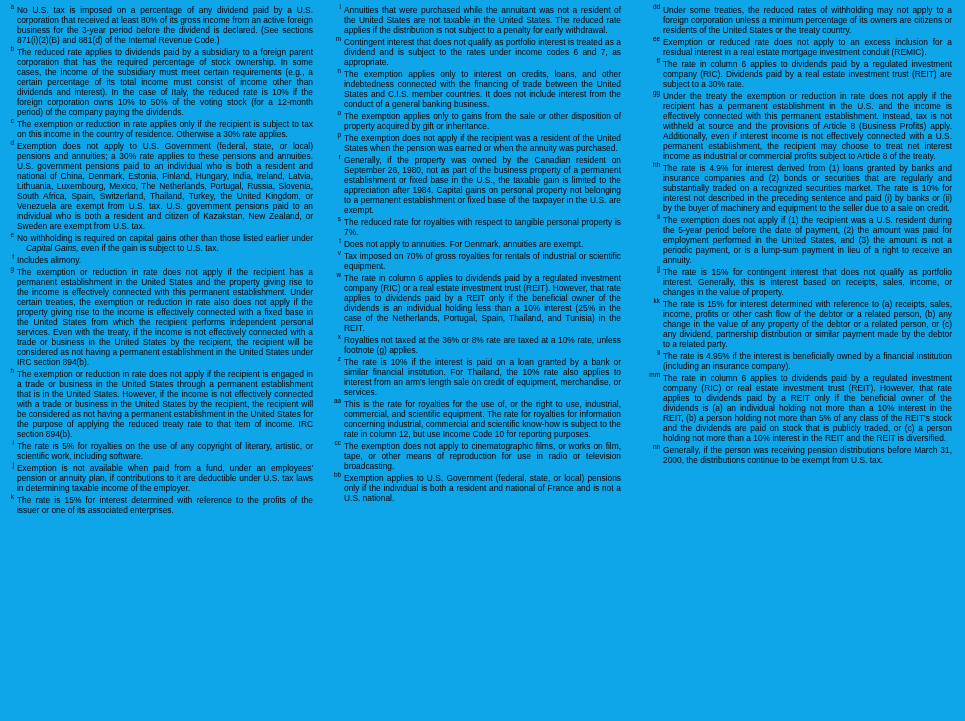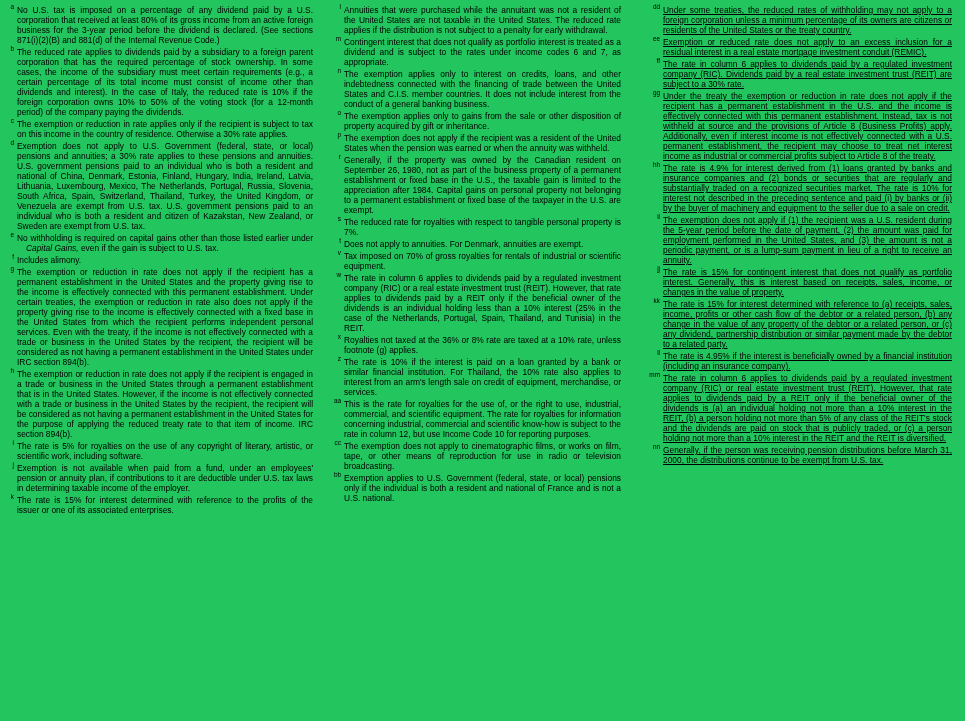--- a/index.html
+++ b/index.html
@@ -4,36 +4,36 @@
 <style>
   html, body {
     margin: 0;
     padding: 0;
     background: #ffffff;
   }
   .page {
     position: relative;
     width: 965px;
     height: 721px;
-    background: #22c55e;
+    background: #0ea5e9;
     overflow: hidden;
     font-family: "Liberation Sans", "DejaVu Sans", sans-serif;
     color: #000000;
   }
   .col {
     position: absolute;
     top: 5px;
     font-size: 8.4px;
     line-height: 10px;
     text-align: justify;
     letter-spacing: 0;
   }
   .col-1 { left: 17px;  width: 296px; }
   .col-2 { left: 344px; width: 277px; }
-  .col-3 { left: 663px; width: 289px; text-decoration: underline; }
+  .col-3 { left: 663px; width: 289px; }
   .footnote {
     position: relative;
     margin: 0 0 2px 0;
   }
   .marker {
     position: absolute;
     right: 100%;
     margin-right: 3px;
     top: -1px;
     font-size: 6.4px;
@@ -57,21 +57,21 @@
       <div class="footnote"><span class="marker">h</span><span>The exemption or reduction in rate does not apply if the recipient is engaged in a trade or business in the United States through a permanent establishment that is in the United States. However, if the income is not effectively connected with a trade or business in the United States by the recipient, the recipient will be considered as not having a permanent establishment in the United States for the purpose of applying the reduced treaty rate to that item of income. IRC section 894(b).</span></div>
       <div class="footnote"><span class="marker">i</span><span>The rate is 5% for royalties on the use of any copyright of literary, artistic, or scientific work, including software.</span></div>
       <div class="footnote"><span class="marker">j</span><span>Exemption is not available when paid from a fund, under an employees' pension or annuity plan, if contributions to it are deductible under U.S. tax laws in determining taxable income of the employer.</span></div>
       <div class="footnote"><span class="marker">k</span><span>The rate is 15% for interest determined with reference to the profits of the issuer or one of its associated enterprises.</span></div>
     </div>
   <div class="col col-2">
       <div class="footnote"><span class="marker">l</span><span>Annuities that were purchased while the annuitant was not a resident of the United States are not taxable in the United States. The reduced rate applies if the distribution is not subject to a penalty for early withdrawal.</span></div>
       <div class="footnote"><span class="marker">m</span><span>Contingent interest that does not qualify as portfolio interest is treated as a dividend and is subject to the rates under income codes 6 and 7, as appropriate.</span></div>
       <div class="footnote"><span class="marker">n</span><span>The exemption applies only to interest on credits, loans, and other indebtedness connected with the financing of trade between the United States and C.I.S. member countries. It does not include interest from the conduct of a general banking business.</span></div>
       <div class="footnote"><span class="marker">o</span><span>The exemption applies only to gains from the sale or other disposition of property acquired by gift or inheritance.</span></div>
-      <div class="footnote"><span class="marker">p</span><span>The exemption does not apply if the recipient was a resident of the United States when the pension was earned or when the annuity was withheld.</span></div>
+      <div class="footnote"><span class="marker">p</span><span>The exemption does not apply if the recipient was a resident of the United States when the pension was earned or when the annuity was purchased.</span></div>
       <div class="footnote"><span class="marker">r</span><span>Generally, if the property was owned by the Canadian resident on September 26, 1980, not as part of the business property of a permanent establishment or fixed base in the U.S., the taxable gain is limited to the appreciation after 1984. Capital gains on personal property not belonging to a permanent establishment or fixed base of the taxpayer in the U.S. are exempt.</span></div>
       <div class="footnote"><span class="marker">s</span><span>The reduced rate for royalties with respect to tangible personal property is 7%.</span></div>
       <div class="footnote"><span class="marker">t</span><span>Does not apply to annuities. For Denmark, annuities are exempt.</span></div>
       <div class="footnote"><span class="marker">v</span><span>Tax imposed on 70% of gross royalties for rentals of industrial or scientific equipment.</span></div>
       <div class="footnote"><span class="marker">w</span><span>The rate in column 6 applies to dividends paid by a regulated investment company (RIC) or a real estate investment trust (REIT). However, that rate applies to dividends paid by a REIT only if the beneficial owner of the dividends is an individual holding less than a 10% interest (25% in the case of the Netherlands, Portugal, Spain, Thailand, and Tunisia) in the REIT.</span></div>
       <div class="footnote"><span class="marker">x</span><span>Royalties not taxed at the 36% or 8% rate are taxed at a 10% rate, unless footnote (g) applies.</span></div>
       <div class="footnote"><span class="marker">z</span><span>The rate is 10% if the interest is paid on a loan granted by a bank or similar financial institution. For Thailand, the 10% rate also applies to interest from an arm's length sale on credit of equipment, merchandise, or services.</span></div>
       <div class="footnote"><span class="marker">aa</span><span>This is the rate for royalties for the use of, or the right to use, industrial, commercial, and scientific equipment. The rate for royalties for information concerning industrial, commercial and scientific know-how is subject to the rate in column 12, but use Income Code 10 for reporting purposes.</span></div>
       <div class="footnote"><span class="marker">cc</span><span>The exemption does not apply to cinematographic films, or works on film, tape, or other means of reproduction for use in radio or television broadcasting.</span></div>
       <div class="footnote"><span class="marker">bb</span><span>Exemption applies to U.S. Government (federal, state, or local) pensions only if the individual is both a resident and national of France and is not a U.S. national.</span></div>

